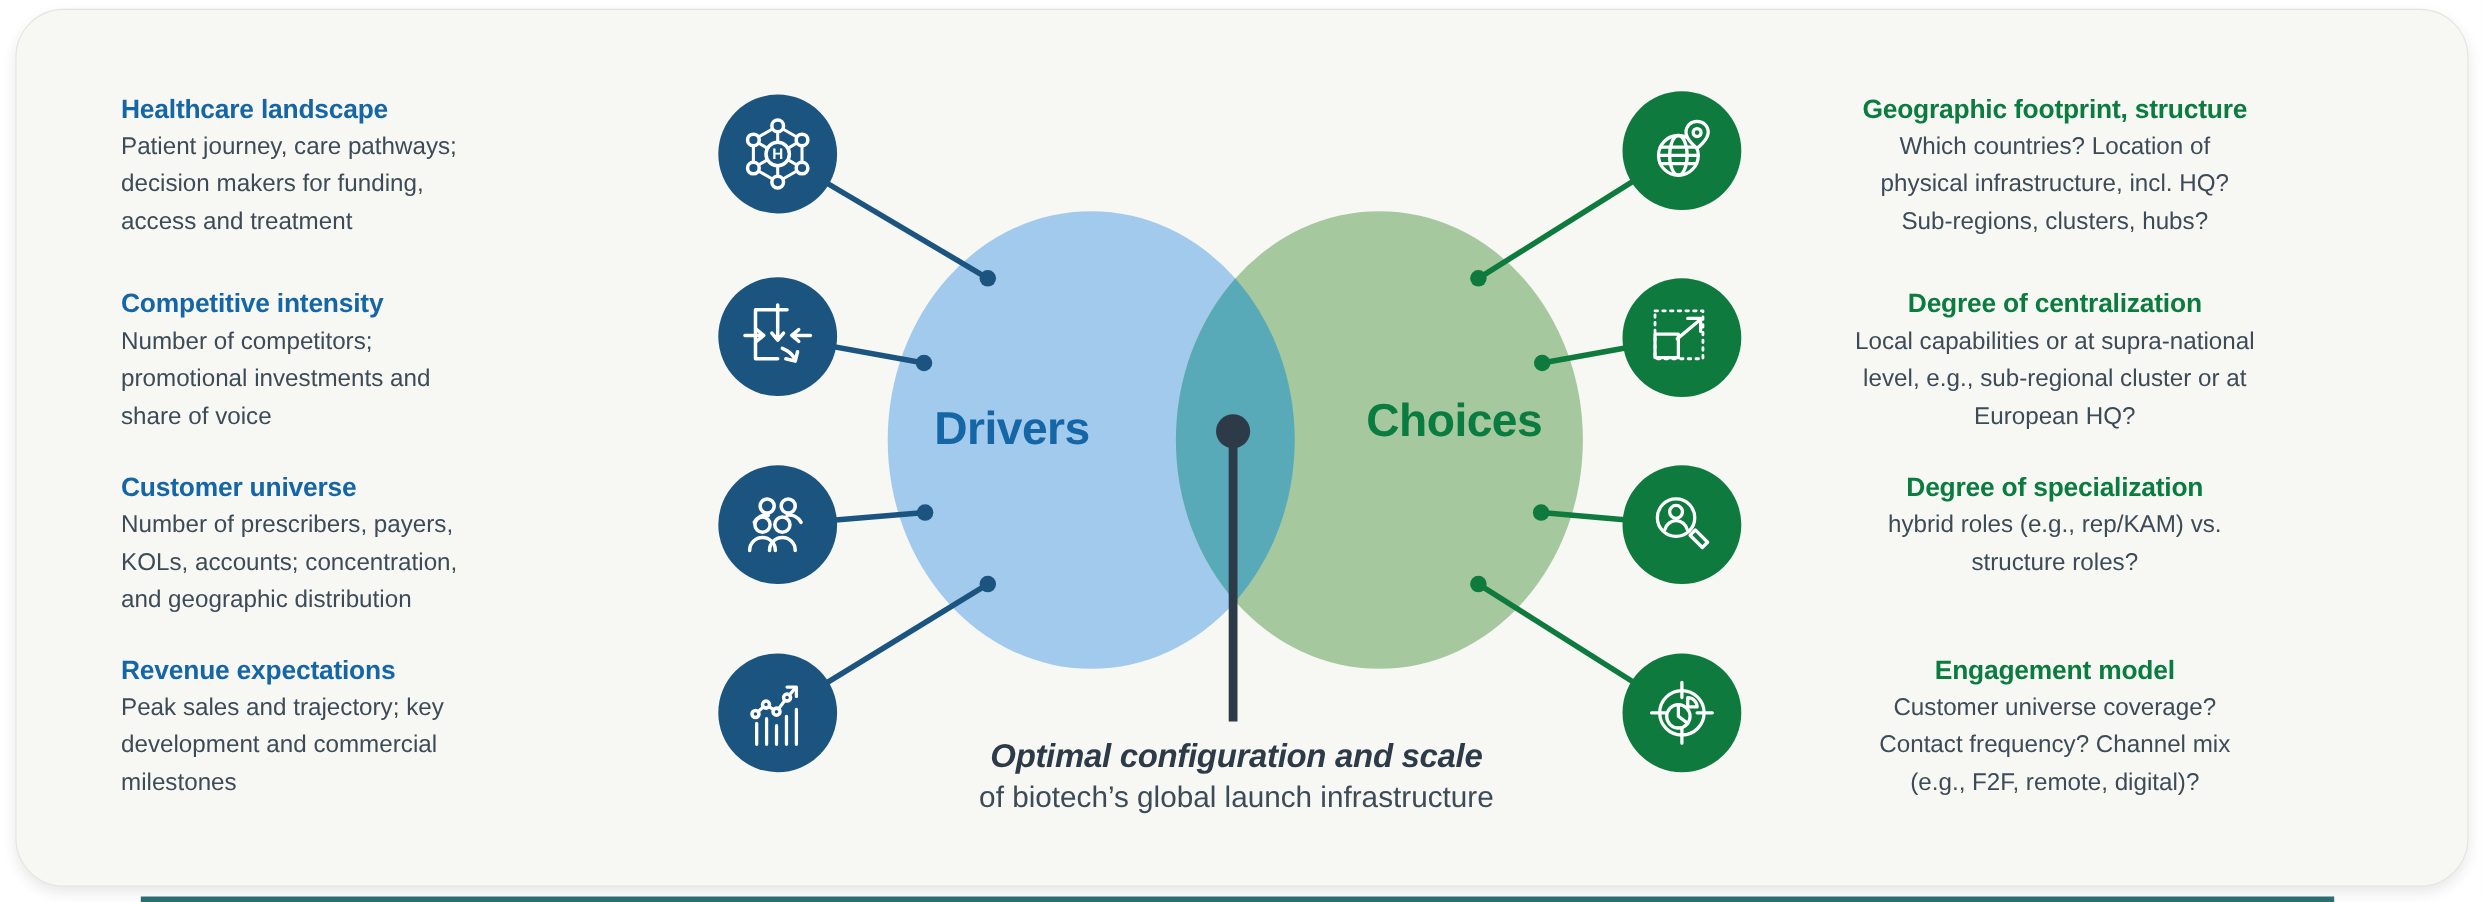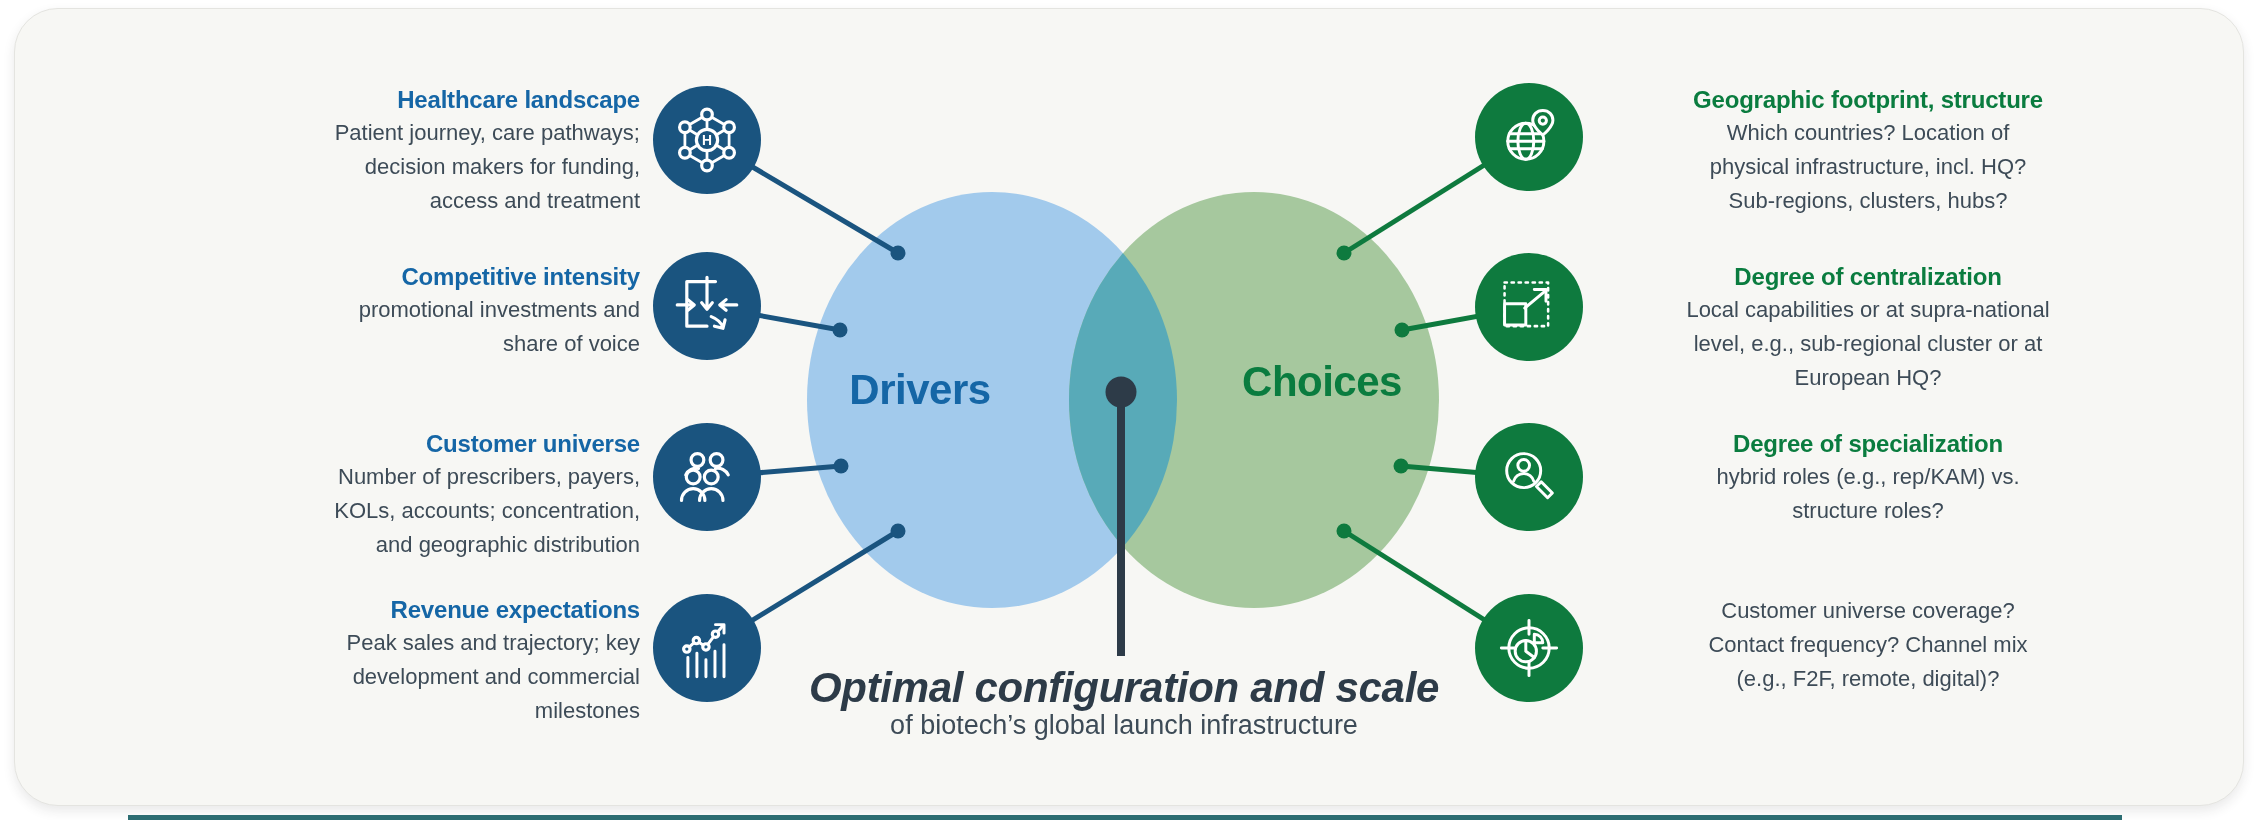--- a/index.html
+++ b/index.html
@@ -6,33 +6,33 @@
   .stage{position:relative;width:2256px;height:820px;background:#ffffff;overflow:hidden;
          font-family:"Liberation Sans",sans-serif;}
   .card{position:absolute;left:14px;top:8px;width:2228px;height:796px;background:#f7f7f4;
         border:1px solid #e4e4e0;border-radius:44px;box-shadow:0 5px 12px rgba(40,40,40,.10);}
   .venn-svg{position:absolute;left:0;top:0;}
   .venn-label{position:absolute;width:220px;text-align:center;font-weight:bold;font-size:42px;
               line-height:44px;letter-spacing:-0.5px;}
   .label-drivers{left:810px;top:368px;color:#1566a6;}
   .label-choices{left:1212px;top:360px;color:#0a7c3f;}
   .item{position:absolute;width:530px;}
-  .item.left{right:1616px;text-align:right;}
+  .item.left{right:1616px;text-align:left;}
   .item.right{left:1603px;text-align:center;}
   .item-title{font-size:24px;font-weight:bold;line-height:32px;letter-spacing:-0.2px;}
   .item.left .item-title{color:#1566a6;}
   .item.right .item-title{color:#0a7c3f;}
   .item-line{font-size:22px;line-height:34px;color:#3d4b57;white-space:nowrap;}
   .icon-circle{position:absolute;width:108px;height:108px;border-radius:50%;
                display:flex;align-items:center;justify-content:center;}
   .icon-circle.blue{background:#1a547f;}
   .icon-circle.green{background:#0e7a3e;}
   .icon-circle svg{stroke:#ffffff;fill:none;stroke-width:3;stroke-linecap:round;stroke-linejoin:round;}
   .center-title{position:absolute;left:774px;top:670px;width:700px;text-align:center;
-                font-size:42px;font-weight:bold;font-style:italic;color:#2d3b48;line-height:36px;
+                font-size:30px;font-weight:bold;font-style:italic;color:#2d3b48;line-height:36px;
                 letter-spacing:-0.3px;}
   .center-subtitle{position:absolute;left:774px;top:709px;width:700px;text-align:center;
                    font-size:27px;color:#3d4b57;line-height:32px;}
   .bottom-strip{position:absolute;left:128px;top:815px;width:1994px;height:5px;background:#2c6d72;}
 </style>
 </head>
 <body>
 
 <div class="stage">
   <div class="card"></div>
@@ -83,20 +83,21 @@
   <div class="venn-label label-choices">Choices</div>
 
   <div class="item left" style="top:84px">
     <div class="item-title">Healthcare landscape</div>
     <div class="item-line">Patient journey, care pathways;</div>
     <div class="item-line">decision makers for funding,</div>
     <div class="item-line">access and treatment</div>
   </div>
   <div class="item left" style="top:261px">
     <div class="item-title">Competitive intensity</div>
+    <div class="item-line">Number of competitors;</div>
     <div class="item-line">promotional investments and</div>
     <div class="item-line">share of voice</div>
   </div>
   <div class="item left" style="top:428px">
     <div class="item-title">Customer universe</div>
     <div class="item-line">Number of prescribers, payers,</div>
     <div class="item-line">KOLs, accounts; concentration,</div>
     <div class="item-line">and geographic distribution</div>
   </div>
   <div class="item left" style="top:594px">
@@ -117,20 +118,21 @@
     <div class="item-line">Local capabilities or at supra-national</div>
     <div class="item-line">level, e.g., sub-regional cluster or at</div>
     <div class="item-line">European HQ?</div>
   </div>
   <div class="item right" style="top:428px">
     <div class="item-title">Degree of specialization</div>
     <div class="item-line">hybrid roles (e.g., rep/KAM) vs.</div>
     <div class="item-line">structure roles?</div>
   </div>
   <div class="item right" style="top:594px">
+    <div class="item-title">Engagement model</div>
     <div class="item-line">Customer universe coverage?</div>
     <div class="item-line">Contact frequency? Channel mix</div>
     <div class="item-line">(e.g., F2F, remote, digital)?</div>
   </div>
 
   <div class="icon-circle blue" style="left:653px;top:86px">
     <svg width="68" height="68" viewBox="-32 -32 64 64">
       <path d="M 0,-24 L 20.8,-12 L 20.8,12 L 0,24 L -20.8,12 L -20.8,-12 Z" stroke-width="2.6"></path>
       <path d="M 0,-24 L 0,-10 M 20.8,-12 L 9,-5 M 20.8,12 L 9,5 M 0,24 L 0,10 M -20.8,12 L -9,5 M -20.8,-12 L -9,-5" stroke-width="2.6"></path>
       <circle cx="0" cy="-24" r="5" fill="#1a547f"></circle>

